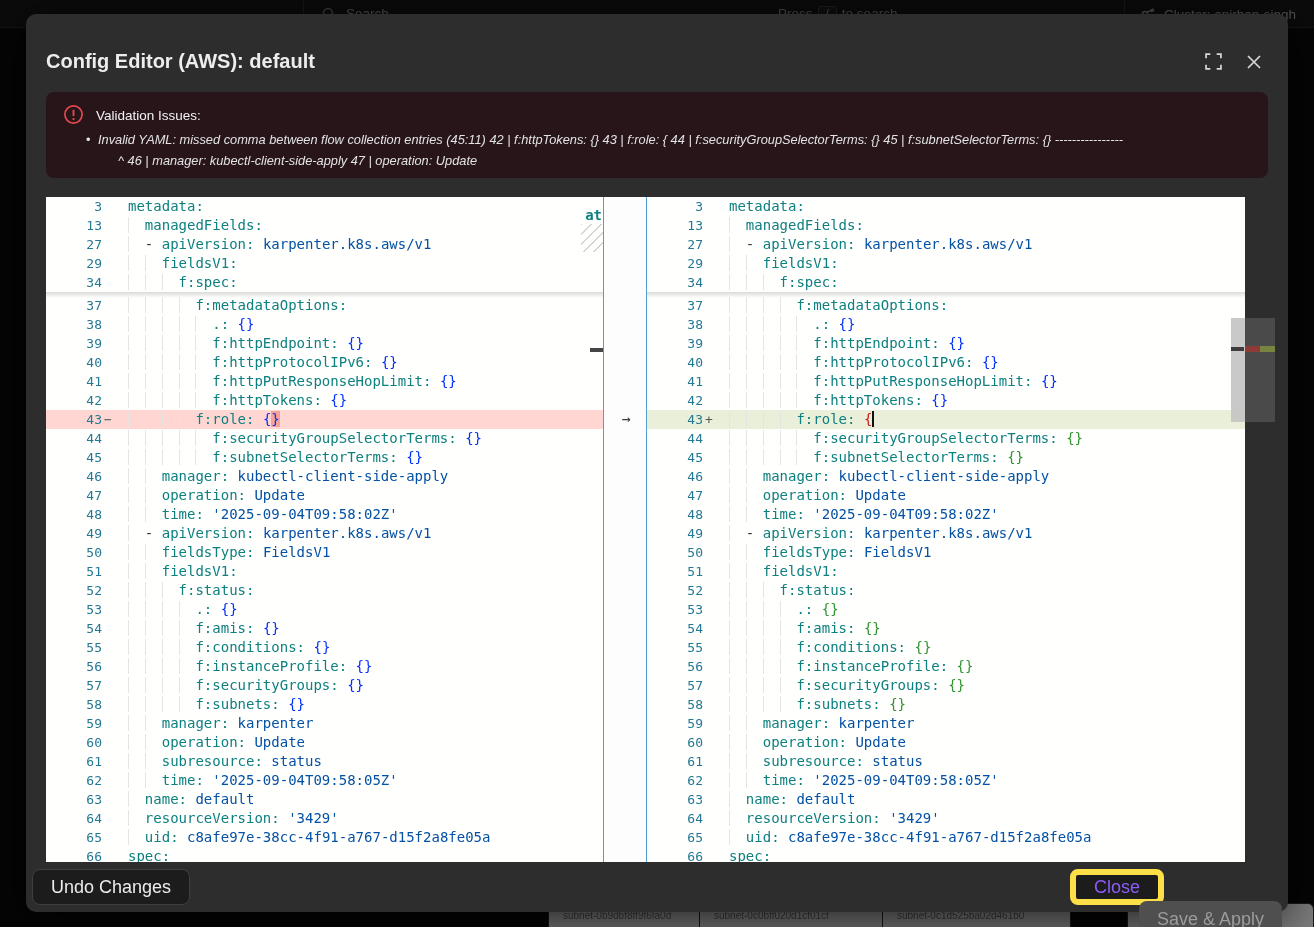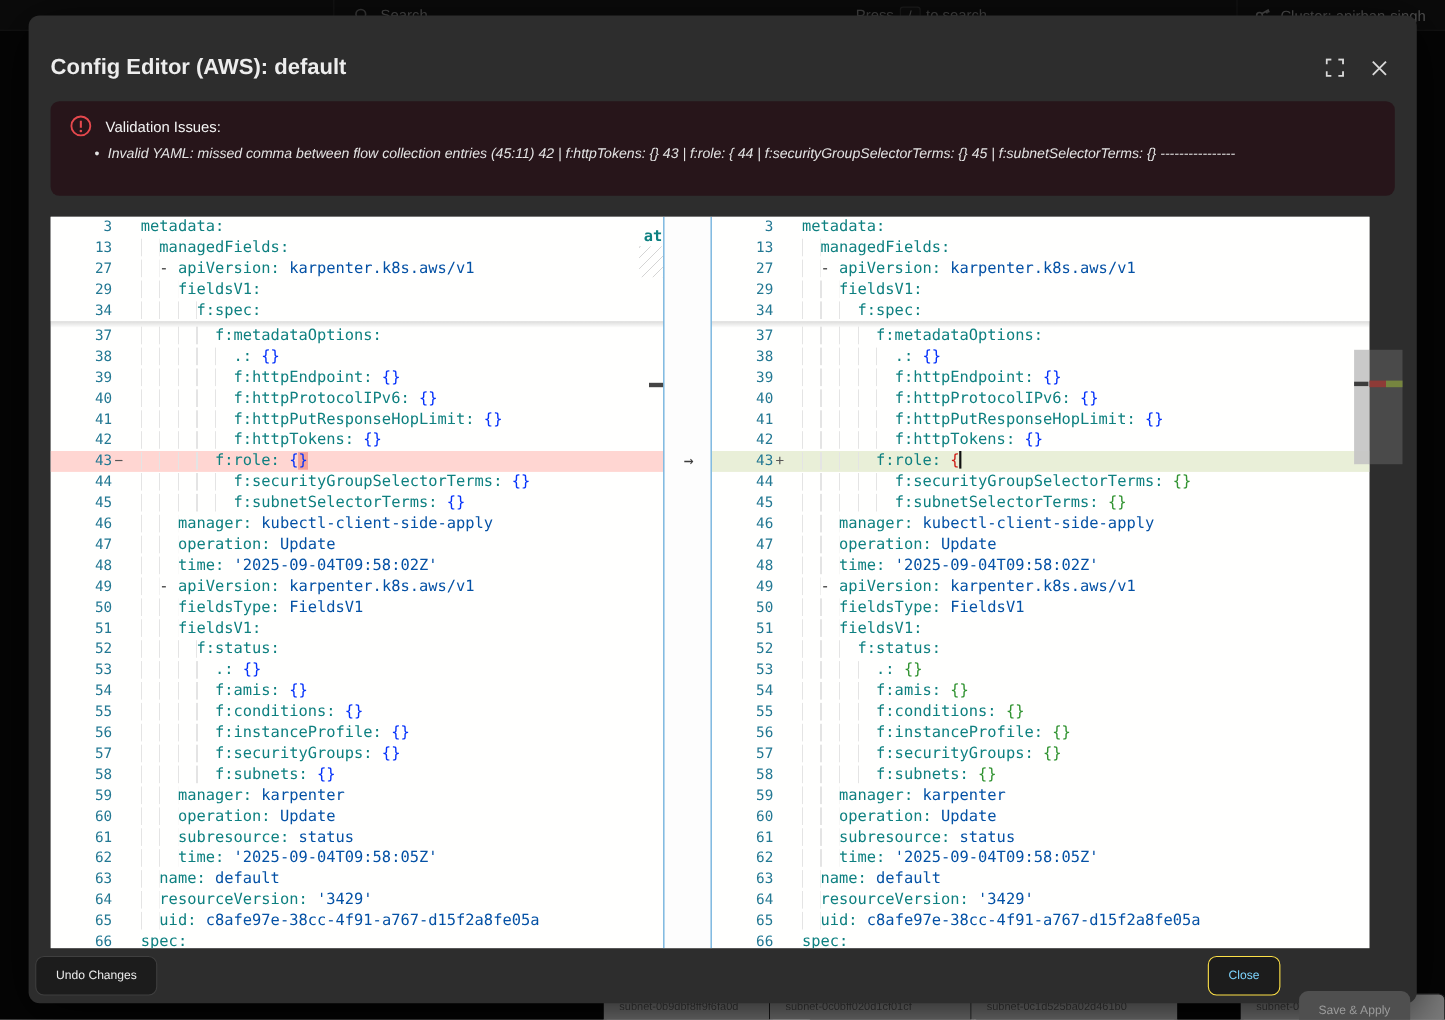--- a/index.html
+++ b/index.html
@@ -82,24 +82,24 @@
   .left-dash { position:absolute; right:0; top:151px; width:13px; height:4px; background:#454545; z-index:5; }
 
   
   .ov-dark  { position:absolute; left:1219px; top:304px; width:30px; height:104px; background:#4a4a4a; }
   .ov-thumb { position:absolute; left:1205px; top:304px; width:14px; height:104px; background:rgba(196,196,196,.92); }
   .ov-dash  { position:absolute; left:1205px; top:333px; width:13px; height:4px; background:#3c3c3c; }
   .ov-red   { position:absolute; left:1219px; top:332px; width:15px; height:6px; background:#8e3b37; }
   .ov-green { position:absolute; left:1234px; top:332px; width:15px; height:6px; background:#76853f; }
 
   
-  .btn { position:absolute; height:36px; border-radius:8px; font-size:11px;
+  .btn { position:absolute; height:36px; border-radius:8px; font-size:18px;
     font-family:"Liberation Sans", sans-serif; cursor:pointer; }
   .btn-undo { left:6px; top:855px; padding:0 18px; background:#1c1c1c; color:#ececec; border:1px solid #3f3f3f; }
-  .btn-close { right:124px; top:855px; padding:0 18px; background:#1c1c1c; color:#7dd3fc; border:1px solid #fde047; }
+  .btn-close { right:124px; top:855px; padding:0 18px; background:#1c1c1c; color:#8b5cf6; border:6px solid #fde047; }
   .btn-save { right:6px; top:855px; padding:0 18px; background:#4f4f4f; color:#9c9c9c; border:none; cursor:default;margin-top:32px; }
 </style>
 </head>
 <body>
 
 <div class="topbar">
   <div class="tb-search">
     <span class="tb-search-icon">
       <svg width="14" height="14" viewBox="0 0 14 14">
           <circle cx="6" cy="6" r="4.4" fill="none" stroke="#9a9a9a" stroke-width="1.5"></circle>
@@ -149,20 +149,21 @@
           <circle cx="10" cy="10" r="8.2" fill="none" stroke="#e5484d" stroke-width="1.6"></circle>
           <line x1="10" y1="5.5" x2="10" y2="11.5" stroke="#e5484d" stroke-width="1.8"></line>
           <circle cx="10" cy="14.4" r="1.1" fill="#e5484d"></circle>
         </svg>
     </span>
     <div class="b-title">Validation Issues:</div>
     <div class="b-item">
       <span class="b-bullet">•</span>
       <div class="b-text">
         <div>Invalid YAML: missed comma between flow collection entries (45:11) 42 | f:httpTokens: {} 43 | f:role: { 44 | f:securityGroupSelectorTerms: {} 45 | f:subnetSelectorTerms: {} ----------------</div>
+        <div class="b-line2">^ 46 | manager: kubectl-client-side-apply 47 | operation: Update</div>
       </div>
     </div>
   </div>
 
   <div class="editor" id="editor">
       <div class="pane pane-left">
         <div class="srows">
           <div class="row"><span class="ln">3</span><span class="mk"></span><pre class="code"><span class="k">metadata:</span></pre></div>
           <div class="row"><span class="ln">13</span><span class="mk"></span><pre class="code"><span class="ind">  </span><span class="k">managedFields:</span></pre></div>
           <div class="row"><span class="ln">27</span><span class="mk"></span><pre class="code"><span class="ind">  </span><span class="dash">- </span><span class="k">apiVersion: </span><span class="v">karpenter.k8s.aws/v1</span></pre></div>

